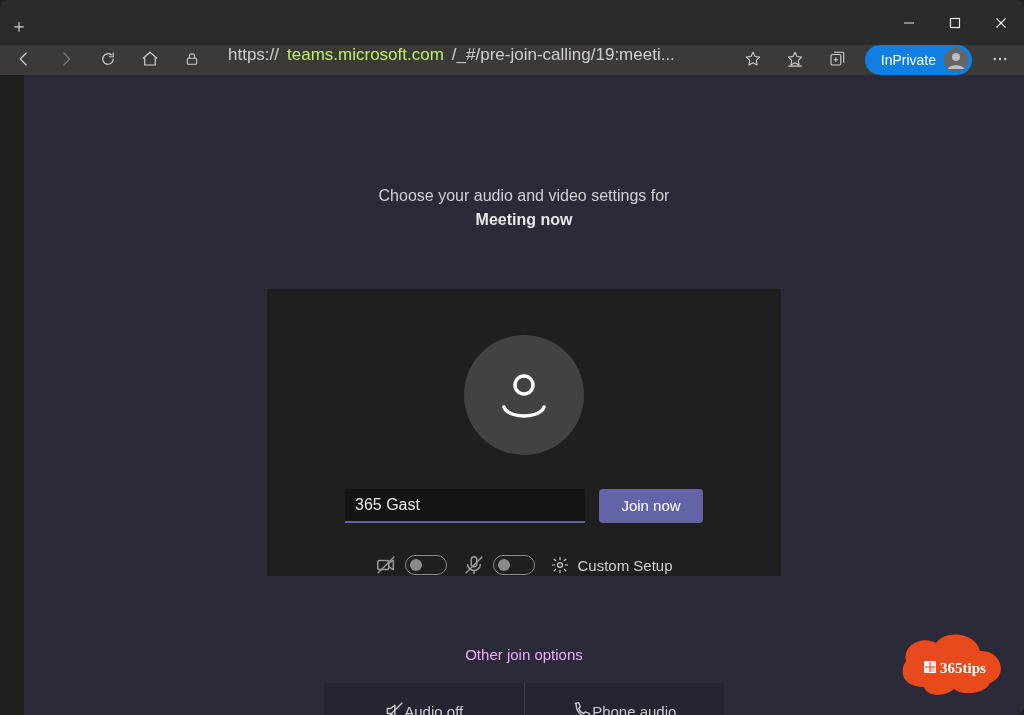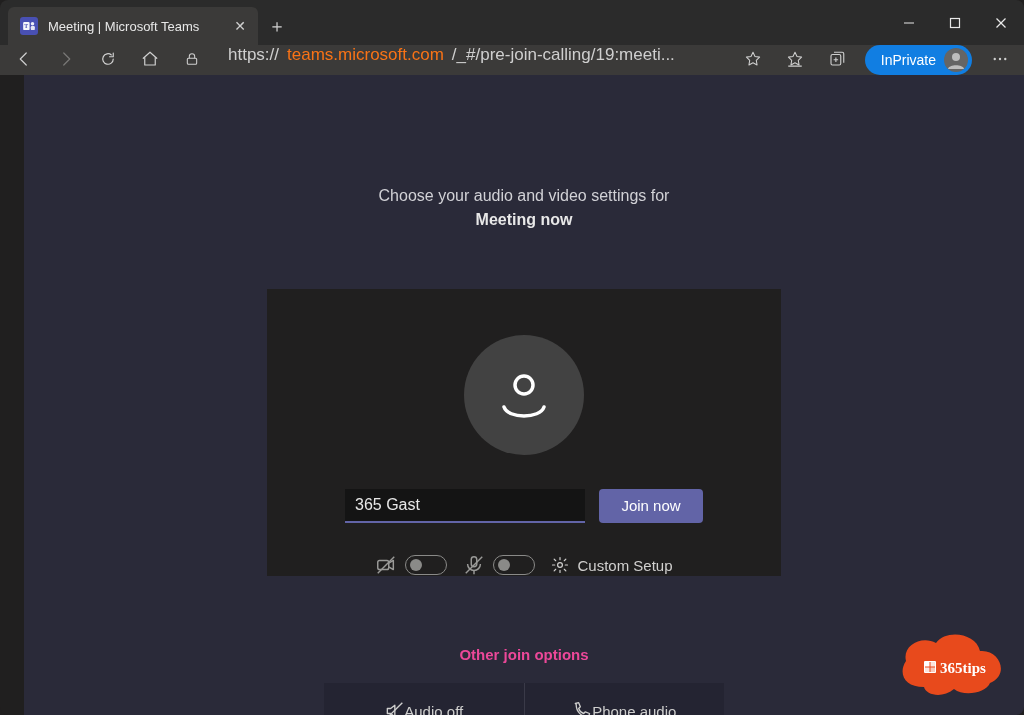--- a/index.html
+++ b/index.html
@@ -12,65 +12,53 @@
   .tab .close-x { margin-left: auto; font-size: 14px; color: #cfcfcf; cursor: pointer; }
   .newtab { width: 38px; display: flex; align-items: center; justify-content: center; color: #cfcfcf; font-size: 18px; align-self: flex-end; height: 38px; cursor: pointer; }
   .titlebar-spacer { flex: 1; }
   .win-controls { display: flex; align-items: center; }
   .win-btn { width: 46px; height: 45px; display: flex; align-items: center; justify-content: center; color: #e8e8e8; cursor: pointer; }
   
   .navbar { height: 46px; background: #3b3a39; display: flex; align-items: flex-start; padding: 0 10px; gap: 14px; }
   .nav-icon { width: 28px; height: 28px; display: flex; align-items: center; justify-content: center; color: #cfcfcf; cursor: pointer; }
   .nav-icon.disabled { color: #7a7977; }
   .url { flex: 1; display: flex; align-items: center; gap: 8px; color: #cfcfcf; font-size: 17px; padding: 0 8px; }
-  .url .host { color: #f97316; }
+  .url .host { color: #bef264; }
   .inprivate { display: flex; align-items: center; gap: 8px; background: #117ee2; color: white; border-radius: 18px; padding: 4px 4px 4px 16px; font-size: 14px; height: 30px; cursor: pointer;}
   .inprivate .dot { width: 24px; height: 24px; border-radius: 50%; background: #656565; }
   .more-icon { color: #cfcfcf; }
   
   .app { flex: 1; background: #2a2a39; display: flex; flex-direction: column; align-items: center; color: #e8e8e8; padding-top: 112px; position: relative; margin-left: 24px;}
   .prompt-sub { font-size: 16px; color: #d1d1d6; }
   .prompt-title { font-size: 16px; font-weight: 700; margin-top: 6px; }
   .card { margin-top: 60px; width: 514px; height: 287px; background: #201f1f; display: flex; flex-direction: column; align-items: center; padding-top: 46px; justify-content: space-between; }
   .avatar { width: 120px; height: 120px; border-radius: 50%; background: #424242; display: flex; align-items: center; justify-content: center; }
   .controls-row { display: flex; align-items: center; gap: 14px; margin-top: 24px; }
   .name-input { width: 240px; height: 34px; background: #141414; border: none; border-bottom: 2px solid #6264a7; color: #e8e8e8; font-size: 16px; padding: 0 10px; }
   .join-btn { width: 104px; height: 34px; background: #6264a7; color: #ffffff; border: none; font-size: 15px; border-radius: 4px; cursor: pointer; }
   .device-row { display: flex; align-items: center; gap: 16px; margin-top: 22px; color: #9a9a98;}
   .toggle-group { display: flex; align-items: center; gap: 8px; }
   .toggle { width: 42px; height: 20px; border-radius: 10px; border: 1px solid #8a8a88; background: #201f1f; position: relative; cursor: pointer;}
   .toggle .knob { width: 12px; height: 12px; border-radius: 50%; background: #8a8a88; position: absolute; top: 3px; left: 4px; }
   .custom-setup { display: flex; align-items: center; gap: 8px; color: #d1d0cf; font-size: 15px; cursor: pointer;}
-  .other-label { margin-top: 70px; font-size: 15px; font-weight: 700; color: #ec4899;}
+  .other-label { margin-top: 70px; font-size: 15px; font-weight: 400; color: #f0abfc;}
   .other-options { margin-top: 20px; width: 400px; height: 56px; display: flex; background: #242432; }
   .opt { flex: 1; display: flex; align-items: center; justify-content: center; color: #cfcfce; font-size: 15px; cursor: pointer;}
   .opt + .opt { border-left: 1px solid #3a3a48; }
   .tips-badge { position: absolute; right: 18px; bottom: 40px; width: 112px; height: 68px; cursor: pointer;}
   .tips-badge svg { width: 112px; height: 68px; }
   
   svg { display: block; }
 </style>
 </head>
 <body>
 
 <div class="window">
 
   <div class="titlebar">
-    <div class="tab">
-      <span class="favicon">
-        <svg width="14" height="14" viewBox="0 0 24 24">
-            <rect x="2" y="5" width="11" height="14" rx="2" fill="#fff" opacity="0.95"></rect>
-            <text x="7" y="16" font-size="10" fill="#4950b3" font-family="Segoe UI" font-weight="700" text-anchor="middle">T</text>
-            <circle cx="18" cy="8" r="3" fill="#fff" opacity="0.9"></circle>
-            <rect x="15" y="12" width="7" height="7" rx="2" fill="#fff" opacity="0.85"></rect>
-          </svg>
-      </span>
-      <span>Meeting | Microsoft Teams</span>
-      <span class="close-x">✕</span>
-    </div>
     <div class="newtab">＋</div>
     <div class="titlebar-spacer"></div>
     <div class="win-controls">
       <div class="win-btn">
         <svg width="12" height="12" viewBox="0 0 12 12">
             <line x1="1" y1="6" x2="11" y2="6" stroke="#e8e8e8" stroke-width="1.2"></line>
           </svg>
       </div>
       <div class="win-btn">
         <svg width="12" height="12" viewBox="0 0 12 12">

